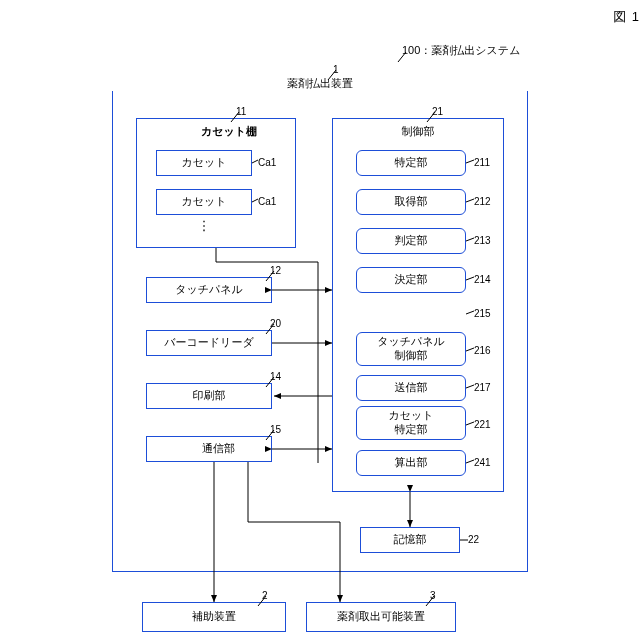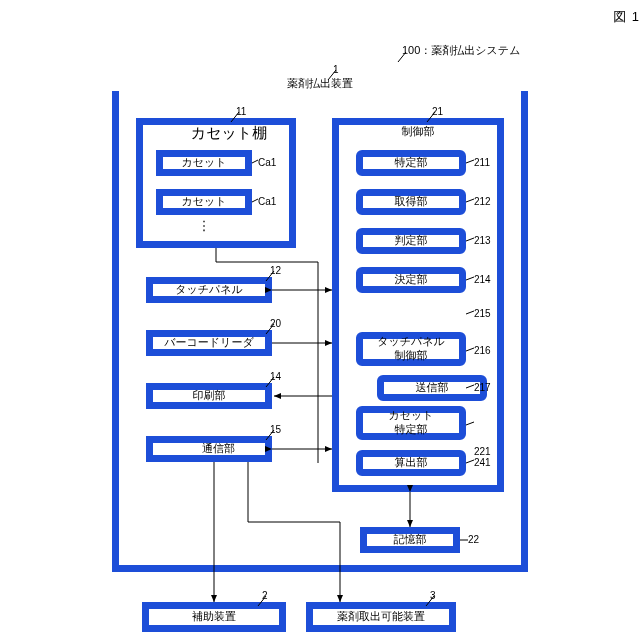--- a/index.html
+++ b/index.html
@@ -27,21 +27,21 @@
     text-align: right;
     font-size: 13px;
     letter-spacing: 1px;
   }
   .sys-label {
     left: 402px; top: 43px;
     font-size: 11px;
     white-space: nowrap;
   }
   .box {
-    border: 7px solid #1d4ed8;
+    border: 1px solid #1d4ed8;
     background: #fff;
     box-sizing: border-box;
     display: flex;
     align-items: center;
     justify-content: center;
     text-align: center;
     font-size: 11px;
     line-height: 1.25;
   }
   .outer {
@@ -53,21 +53,21 @@
     text-align: center;
     font-size: 11px;
     background: #fff;
   }
   .shelf {
     left: 136px; top: 118px;
     width: 160px; height: 130px;
   }
   .shelf-title {
     left: 136px; top: 124px; width: 186px;
-    text-align: center; font-size: 15px;
+    text-align: center; font-size: 11px; font-weight: bold;
   }
   .cassette {
     left: 156px; width: 96px; height: 26px;
   }
   .cas1 { top: 150px; }
   .cas2 { top: 189px; }
   .dots {
     left: 156px; top: 219px; width: 96px;
     text-align: center; font-size: 13px; line-height: 1;
   }
@@ -145,26 +145,26 @@
 
   <div class="abs box ctrl-item" style="top:267px;">決定部</div>
   <div class="abs lead" style="left:474px; top:274px;">214</div>
 
   <div class="abs lead" style="left:474px; top:308px;">215</div>
 
   <div class="abs box ctrl-item tall" style="top:332px; white-space:pre-line;">タッチパネル
 制御部</div>
   <div class="abs lead" style="left:474px; top:345px;">216</div>
 
-  <div class="abs box ctrl-item" style="top:375px;margin-left:21px;">送信部</div>
+  <div class="abs box ctrl-item" style="top:375px;">送信部</div>
   <div class="abs lead" style="left:474px; top:382px;">217</div>
 
   <div class="abs box ctrl-item tall" style="top:406px; white-space:pre-line;">カセット
 特定部</div>
-  <div class="abs lead" style="left:474px; top:419px;margin-top:27px;">221</div>
+  <div class="abs lead" style="left:474px; top:419px;">221</div>
 
   <div class="abs box ctrl-item" style="top:450px;">算出部</div>
   <div class="abs lead" style="left:474px; top:457px;">241</div>
 
   <div class="abs box left-item" style="top:277px;">タッチパネル</div>
   <div class="abs lead" style="left:270px; top:265px;">12</div>
 
   <div class="abs box left-item" style="top:330px;">バーコードリーダ</div>
   <div class="abs lead" style="left:270px; top:318px;">20</div>
 

